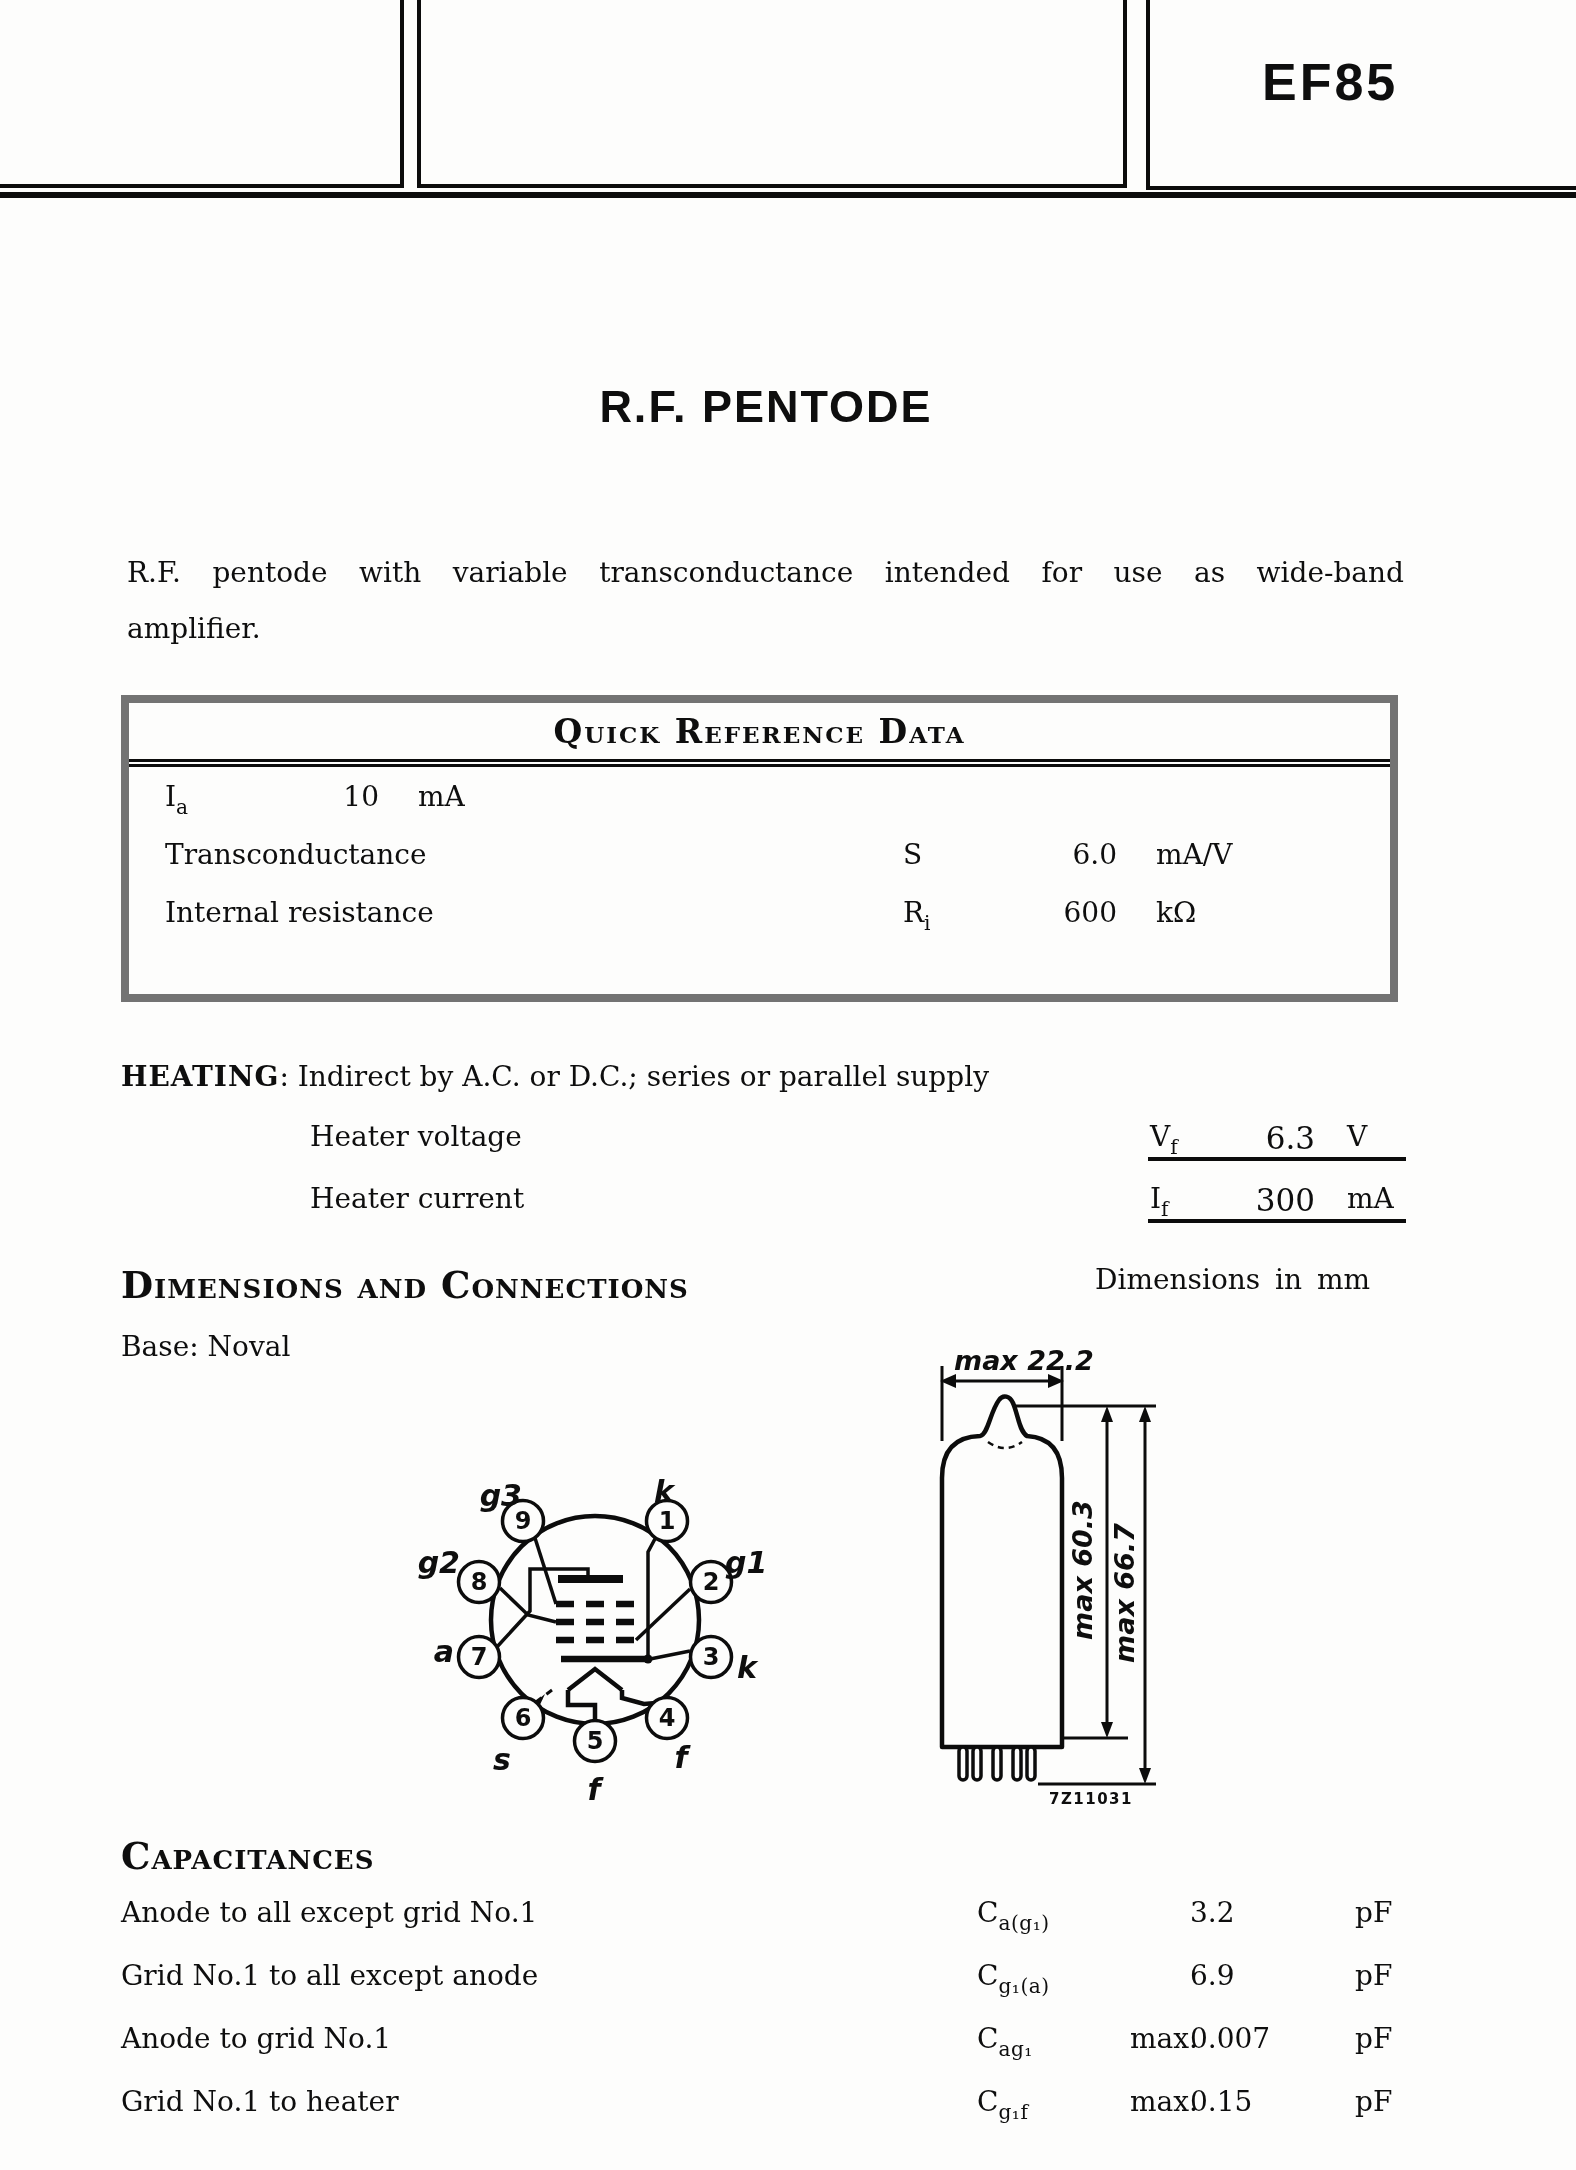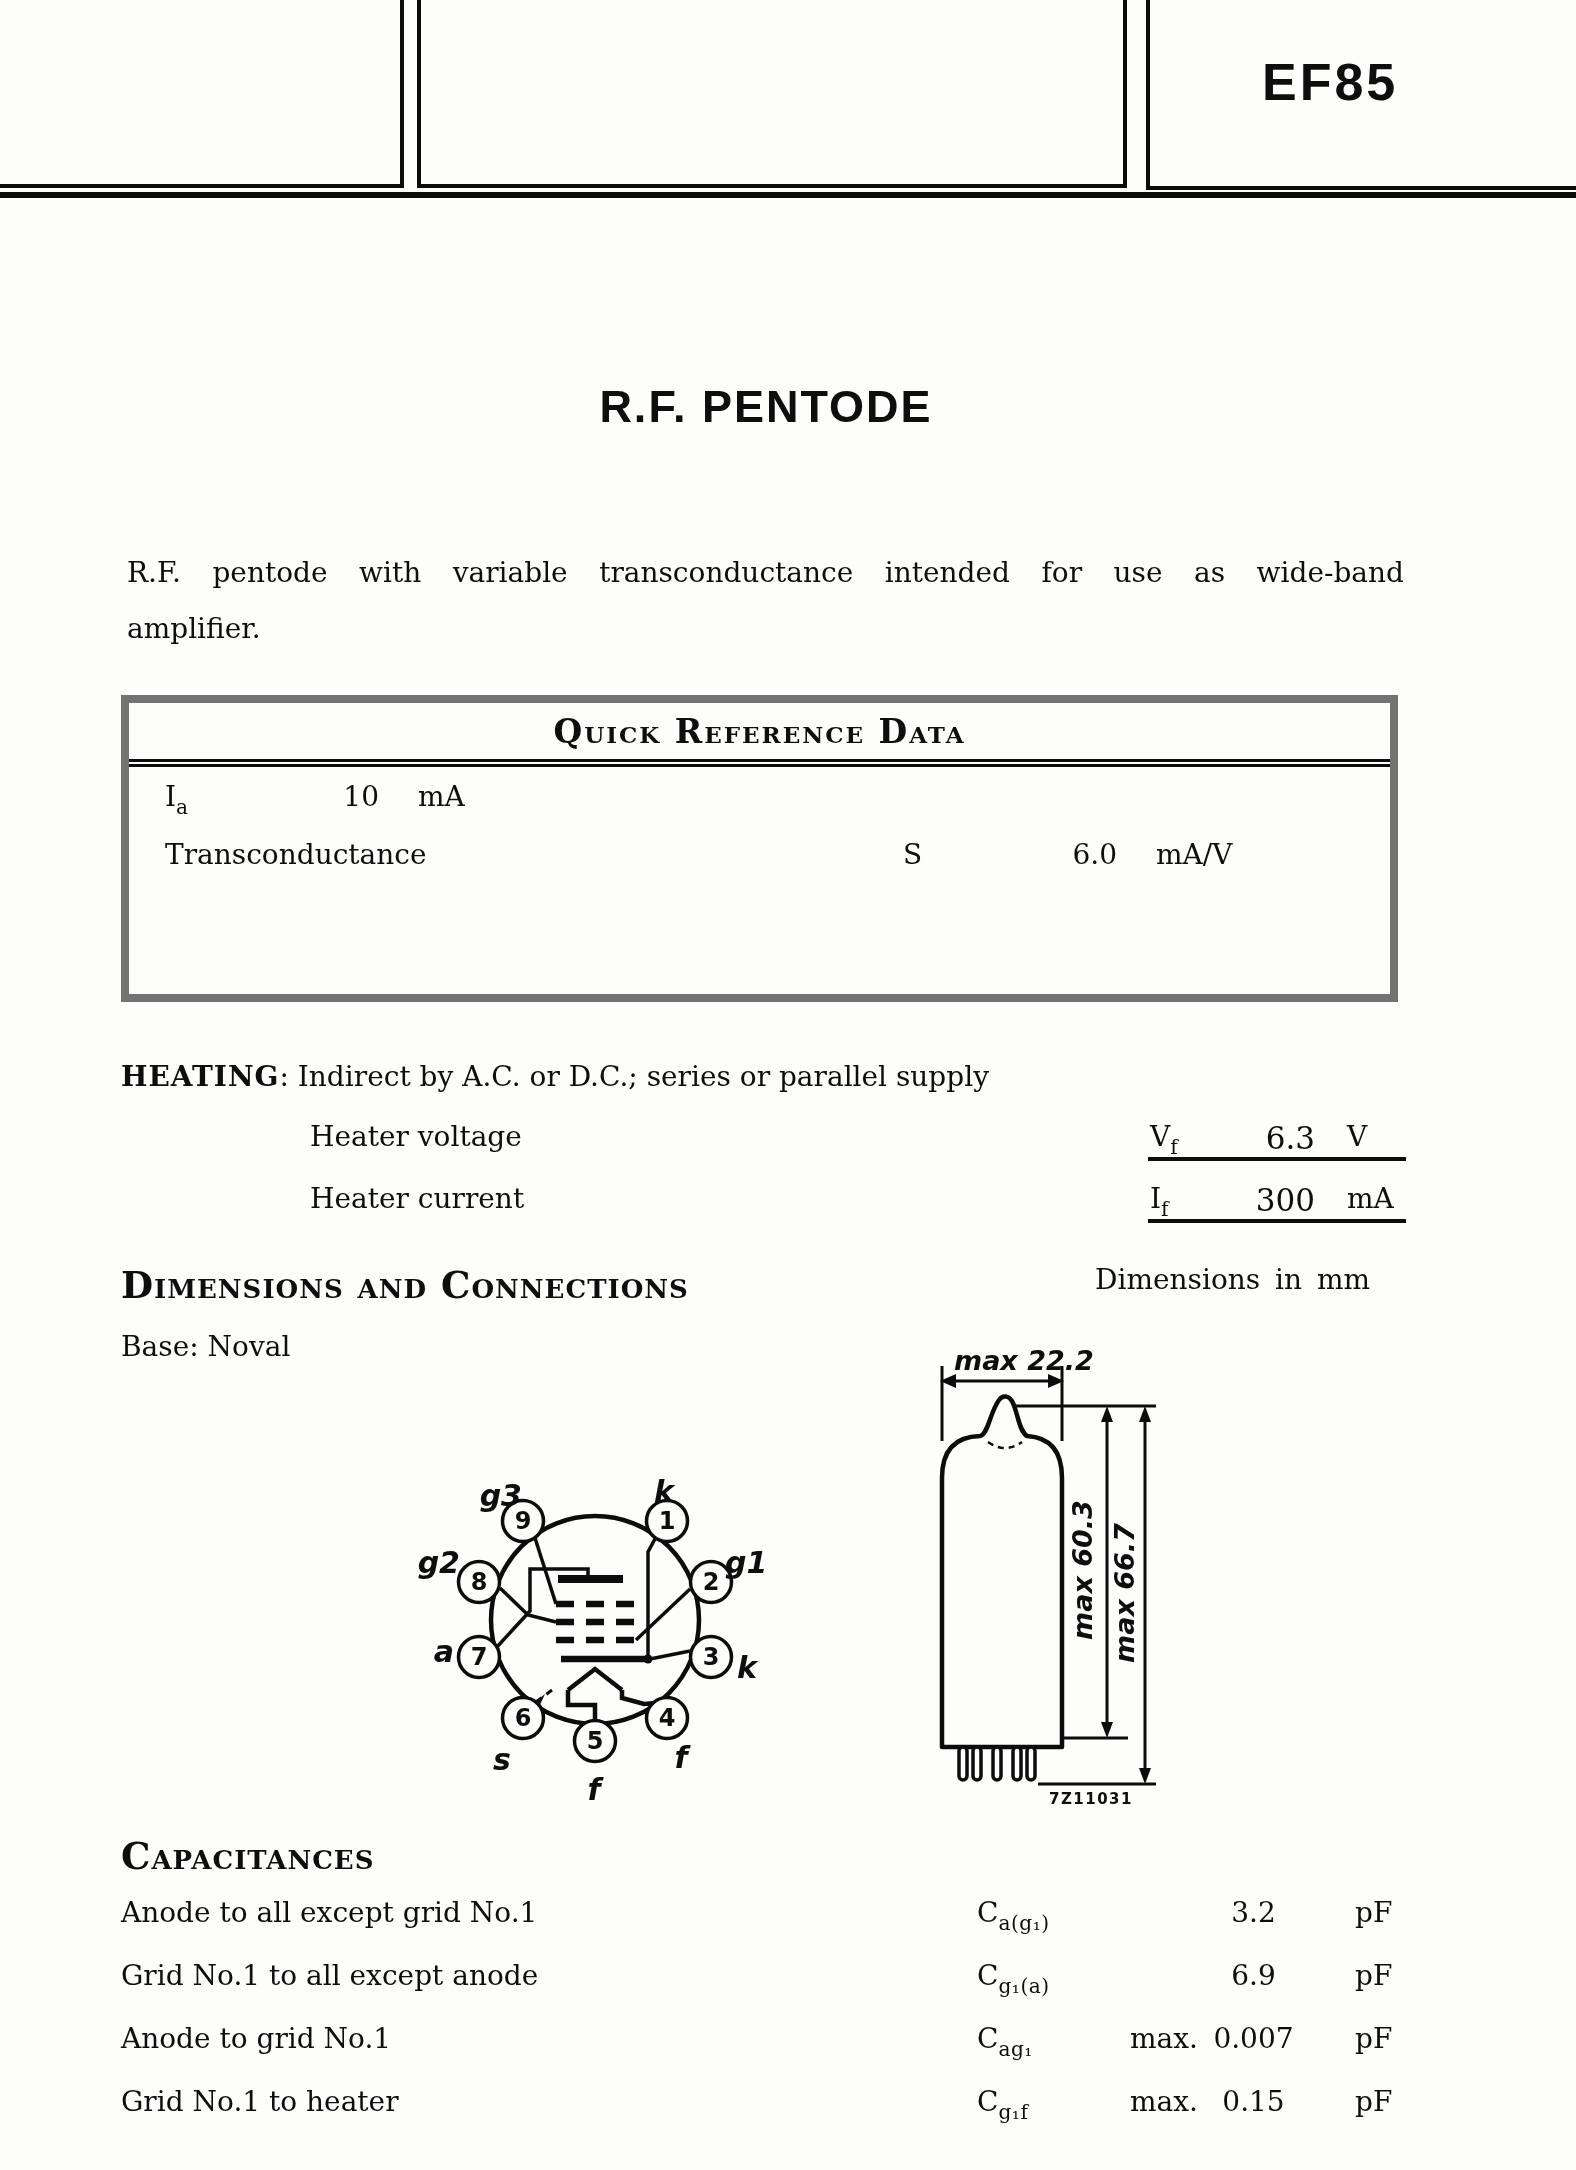--- a/index.html
+++ b/index.html
@@ -66,21 +66,21 @@
     position:absolute; left:121px; font-weight:bold; font-variant:small-caps;
     font-size:37px; letter-spacing:1px;text-align:center;
   }
   .dim-note { position:absolute; left:1095px; top:1263px; font-size:28px; word-spacing:6px; }
   .base-note { position:absolute; left:121px; top:1330px; font-size:28px; }
 
   
   .cap-label  { position:absolute; left:121px;  font-size:28px; }
   .cap-sym    { position:absolute; left:977px;  font-size:28px; }
   .cap-prefix { position:absolute; left:1130px; font-size:28px; }
-  .cap-val    { position:absolute; left:1190px; width:127px; text-align:center; font-size:28px; }
+  .cap-val    { position:absolute; left:1190px; width:127px; text-align:left; font-size:28px; }
   .cap-unit   { position:absolute; left:1355px; font-size:28px; }
 
   
   svg { position:absolute; overflow:visible; }
   .ln    { stroke:#0c0c0c; fill:none; }
   .w45   { stroke-width:4.5; }
   .w35   { stroke-width:3.5; }
   .w3    { stroke-width:3; }
   .w65   { stroke-width:6.5; }
   .w8    { stroke-width:8; }
@@ -113,20 +113,26 @@
     <div class="qrd-row">
       <span class="c-sym sym"><span>I</span><span class="sub">a</span></span>
       <span class="c-val">10</span>
       <span class="c-unit">mA</span>
     </div>
     <div class="qrd-row">
       <span class="c-label">Transconductance</span>
       <span class="c-sym sym"><span>S</span><span class="sub"></span></span>
       <span class="c-val">6.0</span>
       <span class="c-unit">mA/V</span>
+    </div>
+    <div class="qrd-row">
+      <span class="c-label">Internal resistance</span>
+      <span class="c-sym sym"><span>R</span><span class="sub">i</span></span>
+      <span class="c-val">600</span>
+      <span class="c-unit">kΩ</span>
     </div>
   </div>
 
   <div class="heating-line">
     <span class="hh">HEATING</span><span>: Indirect by A.C. or D.C.; series or parallel supply</span>
   </div>
 
   <span class="heat-label" style="top:1120px;">Heater voltage</span>
   <span class="heat-sym sym" style="top:1120px;"><span>V</span><span class="sub">f</span></span>
   <span class="heat-val" style="top:1120px;">6.3</span>

